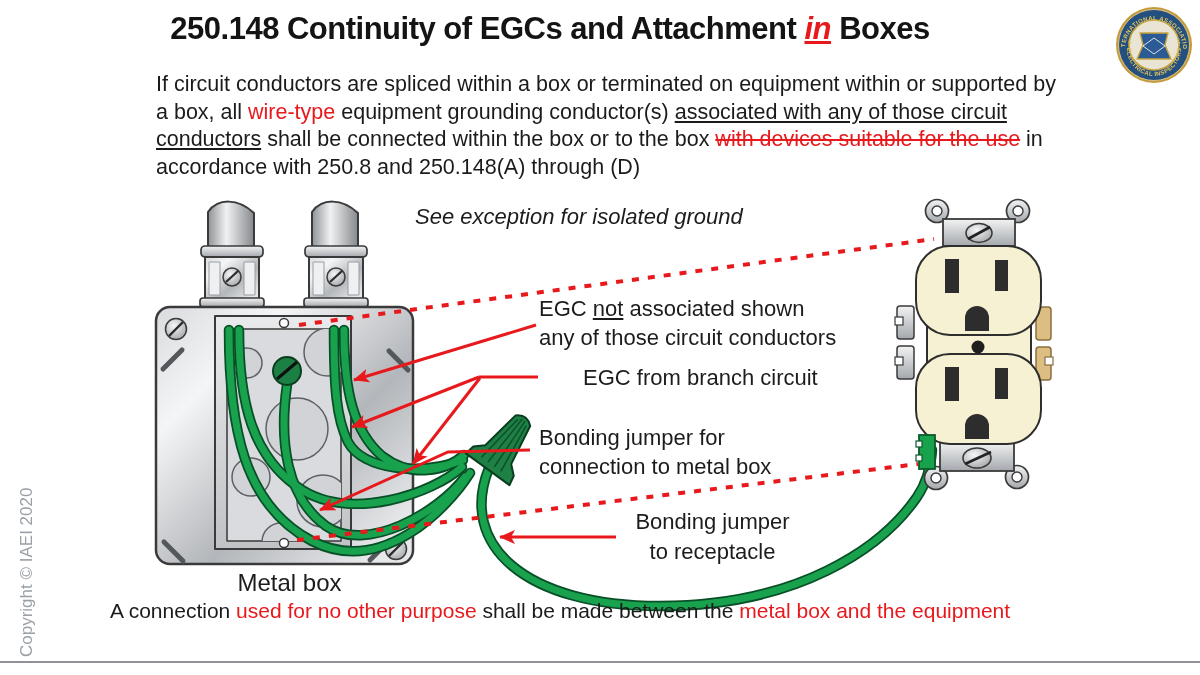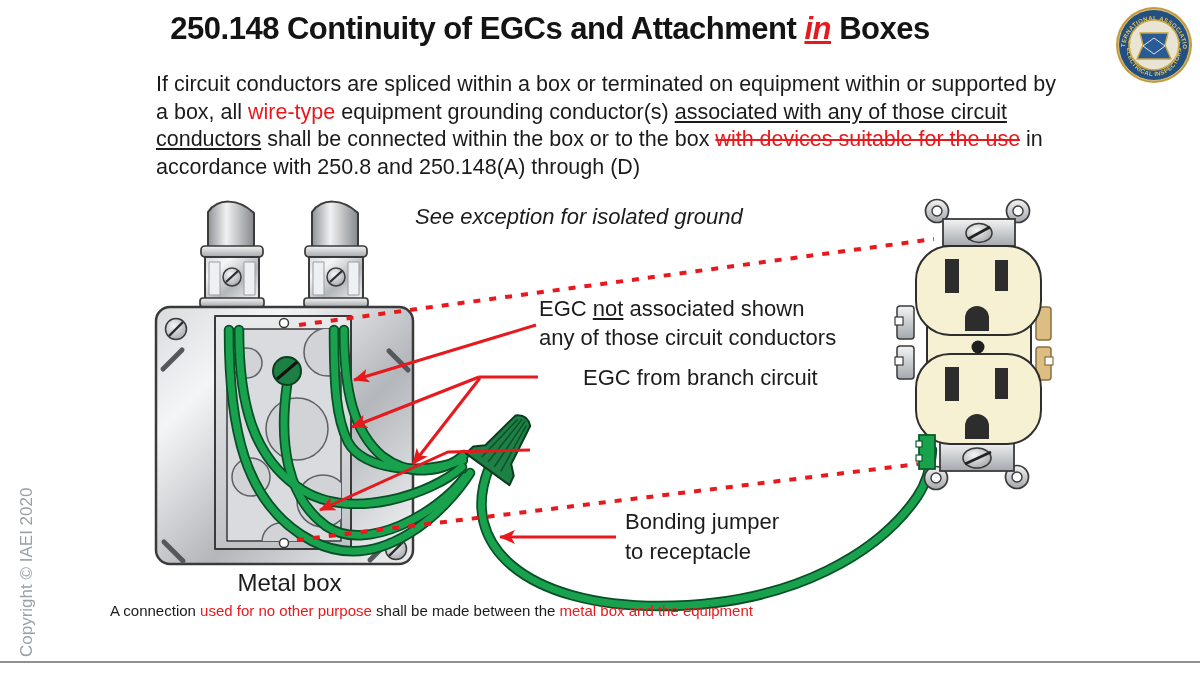--- a/index.html
+++ b/index.html
@@ -8,23 +8,23 @@
   .stage svg.diagram{position:absolute;left:0;top:0;z-index:1;}
   .txt{position:absolute;z-index:2;}
   .title{left:0;top:11px;width:1100px;text-align:center;font-size:31px;font-weight:bold;
          letter-spacing:-0.5px;color:#141414;}
   .intro{left:108px;top:71px;width:1040px;font-size:21.5px;line-height:27.5px;margin-left:48px;}
   .dlabel{font-size:22px;line-height:29px;color:#1c1c1c;}
   .see-exc{left:415px;top:203px;font-style:italic;line-height:27px;}
   .lbl-egc-not{left:539px;top:294px;}
   .lbl-egc-branch{left:539px;top:363px;margin-left:44px;}
   .lbl-bond-box{left:539px;top:423px;}
-  .lbl-bond-recept{left:625px;top:507px;width:175px;line-height:30px;}
+  .lbl-bond-recept{left:625px;top:507px;width:175px;text-align:center;line-height:30px;}
   .lbl-metal-box{left:217px;top:568px;width:145px;text-align:center;font-size:24px;}
-  .bottom-text{left:110px;top:597px;width:1030px;font-size:15px;line-height:28.5px;}
+  .bottom-text{left:110px;top:597px;width:1030px;font-size:21px;line-height:28.5px;}
   .copyright{left:17px;top:657px;transform:rotate(-90deg);transform-origin:0 0;
              white-space:nowrap;font-size:17px;color:#9aa0a6;}
   .bottom-rule{position:absolute;left:0;top:661px;width:1200px;height:2px;background:#8e9296;z-index:1;}
   .logo{position:absolute;left:1114px;top:5px;z-index:3;}
   
   .red{color:#e8191d;}
   .strike{text-decoration:line-through;}
   .underline{text-decoration:underline;}
   .italic{font-style:italic;}
   .bold{font-weight:bold;}
@@ -214,20 +214,21 @@
     </g>
   </svg>
 
   <div class="txt title"><span>250.148 Continuity of EGCs and Attachment </span><span class="red bold italic underline">in</span><span> Boxes</span></div>
 
   <div class="txt intro"><span>If circuit conductors are spliced within a box or terminated on equipment within or supported by</span><br><span>a box, all </span><span class="red">wire-type</span><span> equipment grounding conductor(s) </span><span class="underline">associated with any of those circuit</span><br><span class="underline">conductors</span><span> shall be connected within the box or to the box </span><span class="red strike">with devices suitable for the use</span><span> in</span><br><span>accordance with 250.8 and 250.148(A) through (D)</span></div>
 
   <div class="txt dlabel see-exc"><span>See exception for isolated ground</span><br></div>
   <div class="txt dlabel lbl-egc-not"><span>EGC </span><span class="underline">not</span><span> associated shown</span><br><span>any of those circuit conductors</span></div>
   <div class="txt dlabel lbl-egc-branch"><span>EGC from branch circuit</span><br></div>
+  <div class="txt dlabel lbl-bond-box"><span>Bonding jumper for</span><br><span>connection to metal box</span></div>
   <div class="txt dlabel lbl-bond-recept"><span>Bonding jumper</span><br><span>to receptacle</span></div>
   <div class="txt dlabel lbl-metal-box">Metal box</div>
 
   <div class="txt bottom-text"><span>A connection </span><span class="red">used for no other purpose</span><span> shall be made between the </span><span class="red">metal box and the equipment</span><br></div>
 
   <div class="txt copyright">Copyright © IAEI 2020</div>
 
   <div class="bottom-rule"></div>
 
   <svg class="logo" width="80" height="80" viewBox="0 0 80 80">

